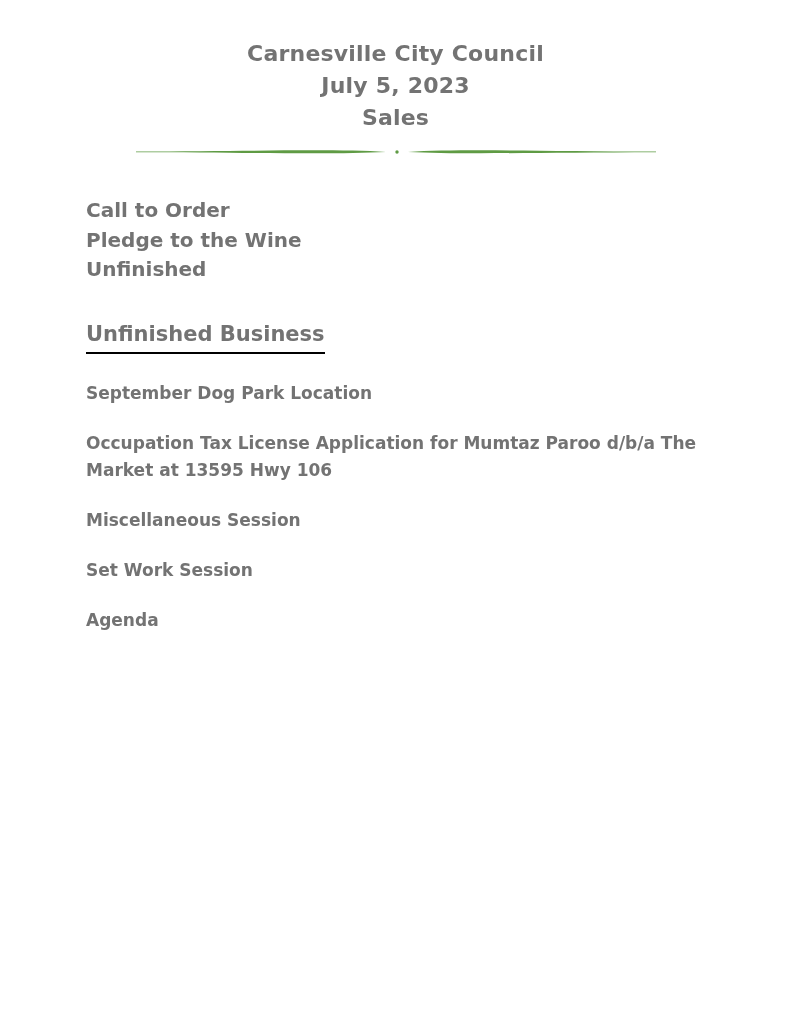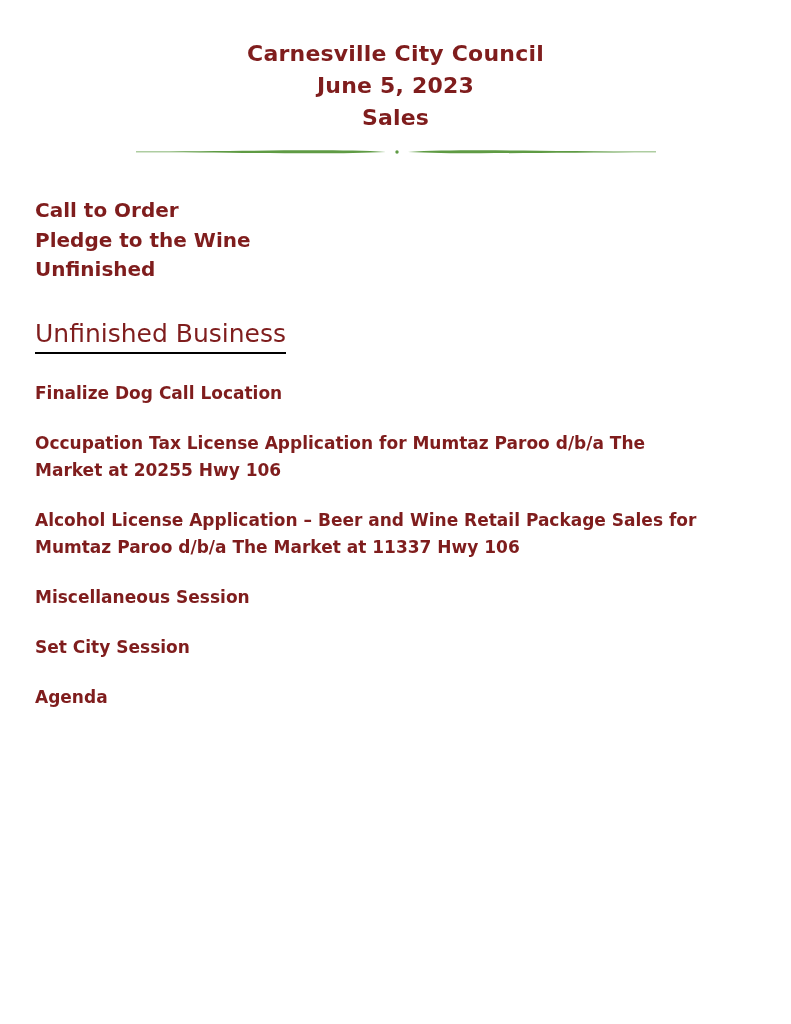--- a/index.html
+++ b/index.html
@@ -6,80 +6,80 @@
     margin: 0;
     padding: 0;
     background: #ffffff;
   }
   .page {
     position: relative;
     width: 791px;
     height: 1024px;
     margin: 0 auto;
     background: #ffffff;
-    color: #7f1d1d;
+    color: #737373;
     font-family: "DejaVu Sans", "Liberation Sans", sans-serif;
     overflow: hidden;
     box-sizing: border-box;
   }
   .doc-header {
     padding-top: 38px;
     text-align: center;
   }
   .doc-header .hline {
     font-size: 22px;
     line-height: 32px;
     font-weight: 600;
     letter-spacing: 0.2px;
   }
   .divider-wrap {
     width: 520px;
     margin: 8px auto 0 auto;
     height: 10px;
   }
   .doc-body {
-    padding: 44px 46px 0 35px;
+    padding: 44px 46px 0 86px;
     box-sizing: border-box;
   }
   .opening-group {
     margin: 0 0 34px 0;
   }
   .opening-group p {
     margin: 0;
     font-size: 20px;
     line-height: 29.5px;
     font-weight: 600;
   }
   .agenda-item {
     margin: 0 0 23px 0;
     font-size: 17px;
     line-height: 27px;
     font-weight: 600;
     max-width: 672px;
   }
   .section-heading {
     margin: 0 0 26px 0;
-    font-size: 25px;
+    font-size: 21px;
     line-height: 30px;
-    font-weight: 400;
+    font-weight: 700;
   }
   .section-heading .underlined {
     display: inline-block;
     border-bottom: 2.5px solid #000000;
     padding-bottom: 3px;
   }
 </style>
 </head>
 <body>
 
 <div class="page">
 
   <header class="doc-header">
     <div class="hline">Carnesville City Council</div>
-    <div class="hline">June 5, 2023</div>
+    <div class="hline">July 5, 2023</div>
     <div class="hline">Sales</div>
   </header>
 
   <div class="divider-wrap">
     <svg width="520" height="10" viewBox="0 0 520 10">
       <path d="M0,4.6 C 120,4.0 200,2.0 250,4.9 C 200,7.4 120,5.6 0,5.2 Z" fill="#5f9b44"></path>
       <circle cx="261" cy="5" r="1.7" fill="#5f9b44"></circle>
       <path d="M520,4.6 C 400,4.0 322,2.0 272,4.9 C 322,7.4 400,5.6 520,5.2 Z" fill="#5f9b44"></path>
     </svg>
   </div>
@@ -91,27 +91,26 @@
       <p>Pledge to the Wine</p>
       <p>Unfinished</p>
     </div>
 
 
 
     <h2 class="section-heading">
       <span class="underlined">Unfinished Business</span>
     </h2>
 
-    <p class="agenda-item">Finalize Dog Call Location</p>
+    <p class="agenda-item">September Dog Park Location</p>
 
 
-    <p class="agenda-item">Occupation Tax License Application for Mumtaz Paroo d/b/a The Market at 20255 Hwy 106</p>
+    <p class="agenda-item">Occupation Tax License Application for Mumtaz Paroo d/b/a The Market at 13595 Hwy 106</p>
 
-    <p class="agenda-item">Alcohol License Application – Beer and Wine Retail Package Sales for Mumtaz Paroo d/b/a The Market at 11337 Hwy 106</p>
 
     <p class="agenda-item">Miscellaneous Session</p>
 
-    <p class="agenda-item">Set City Session</p>
+    <p class="agenda-item">Set Work Session</p>
 
     <p class="agenda-item">Agenda</p>
 
   </main>
 </div>
 
 </body></html>

